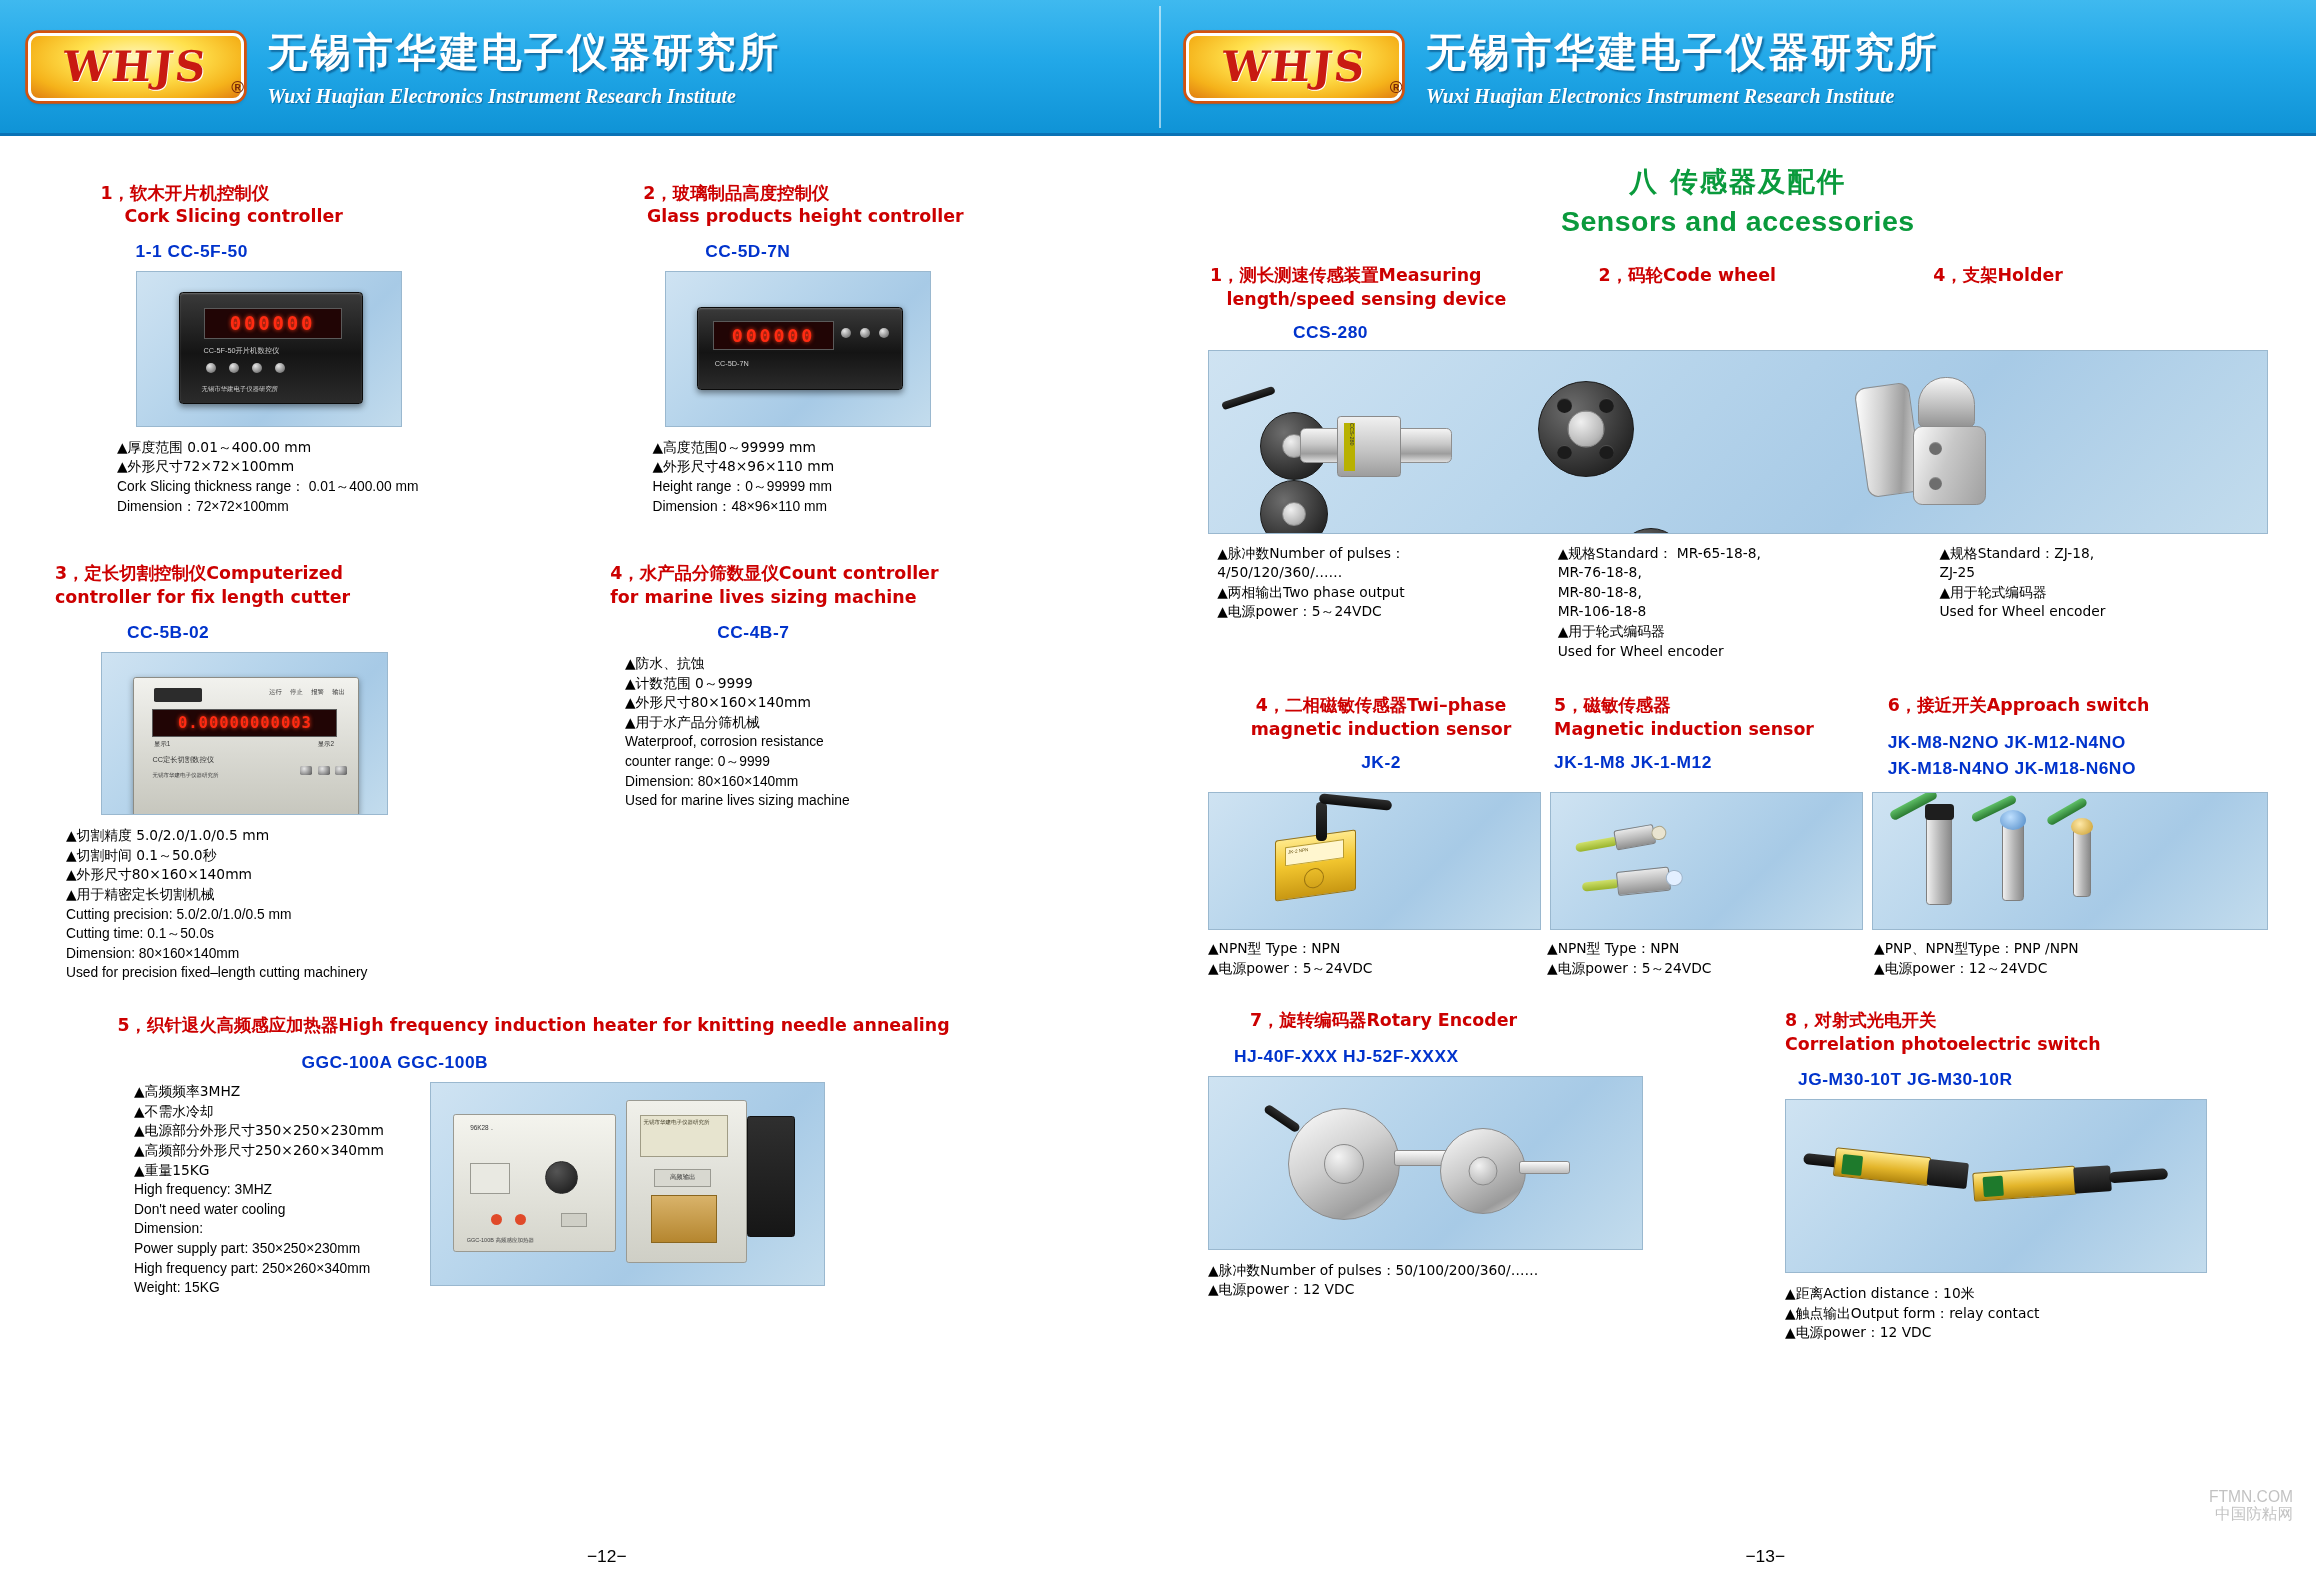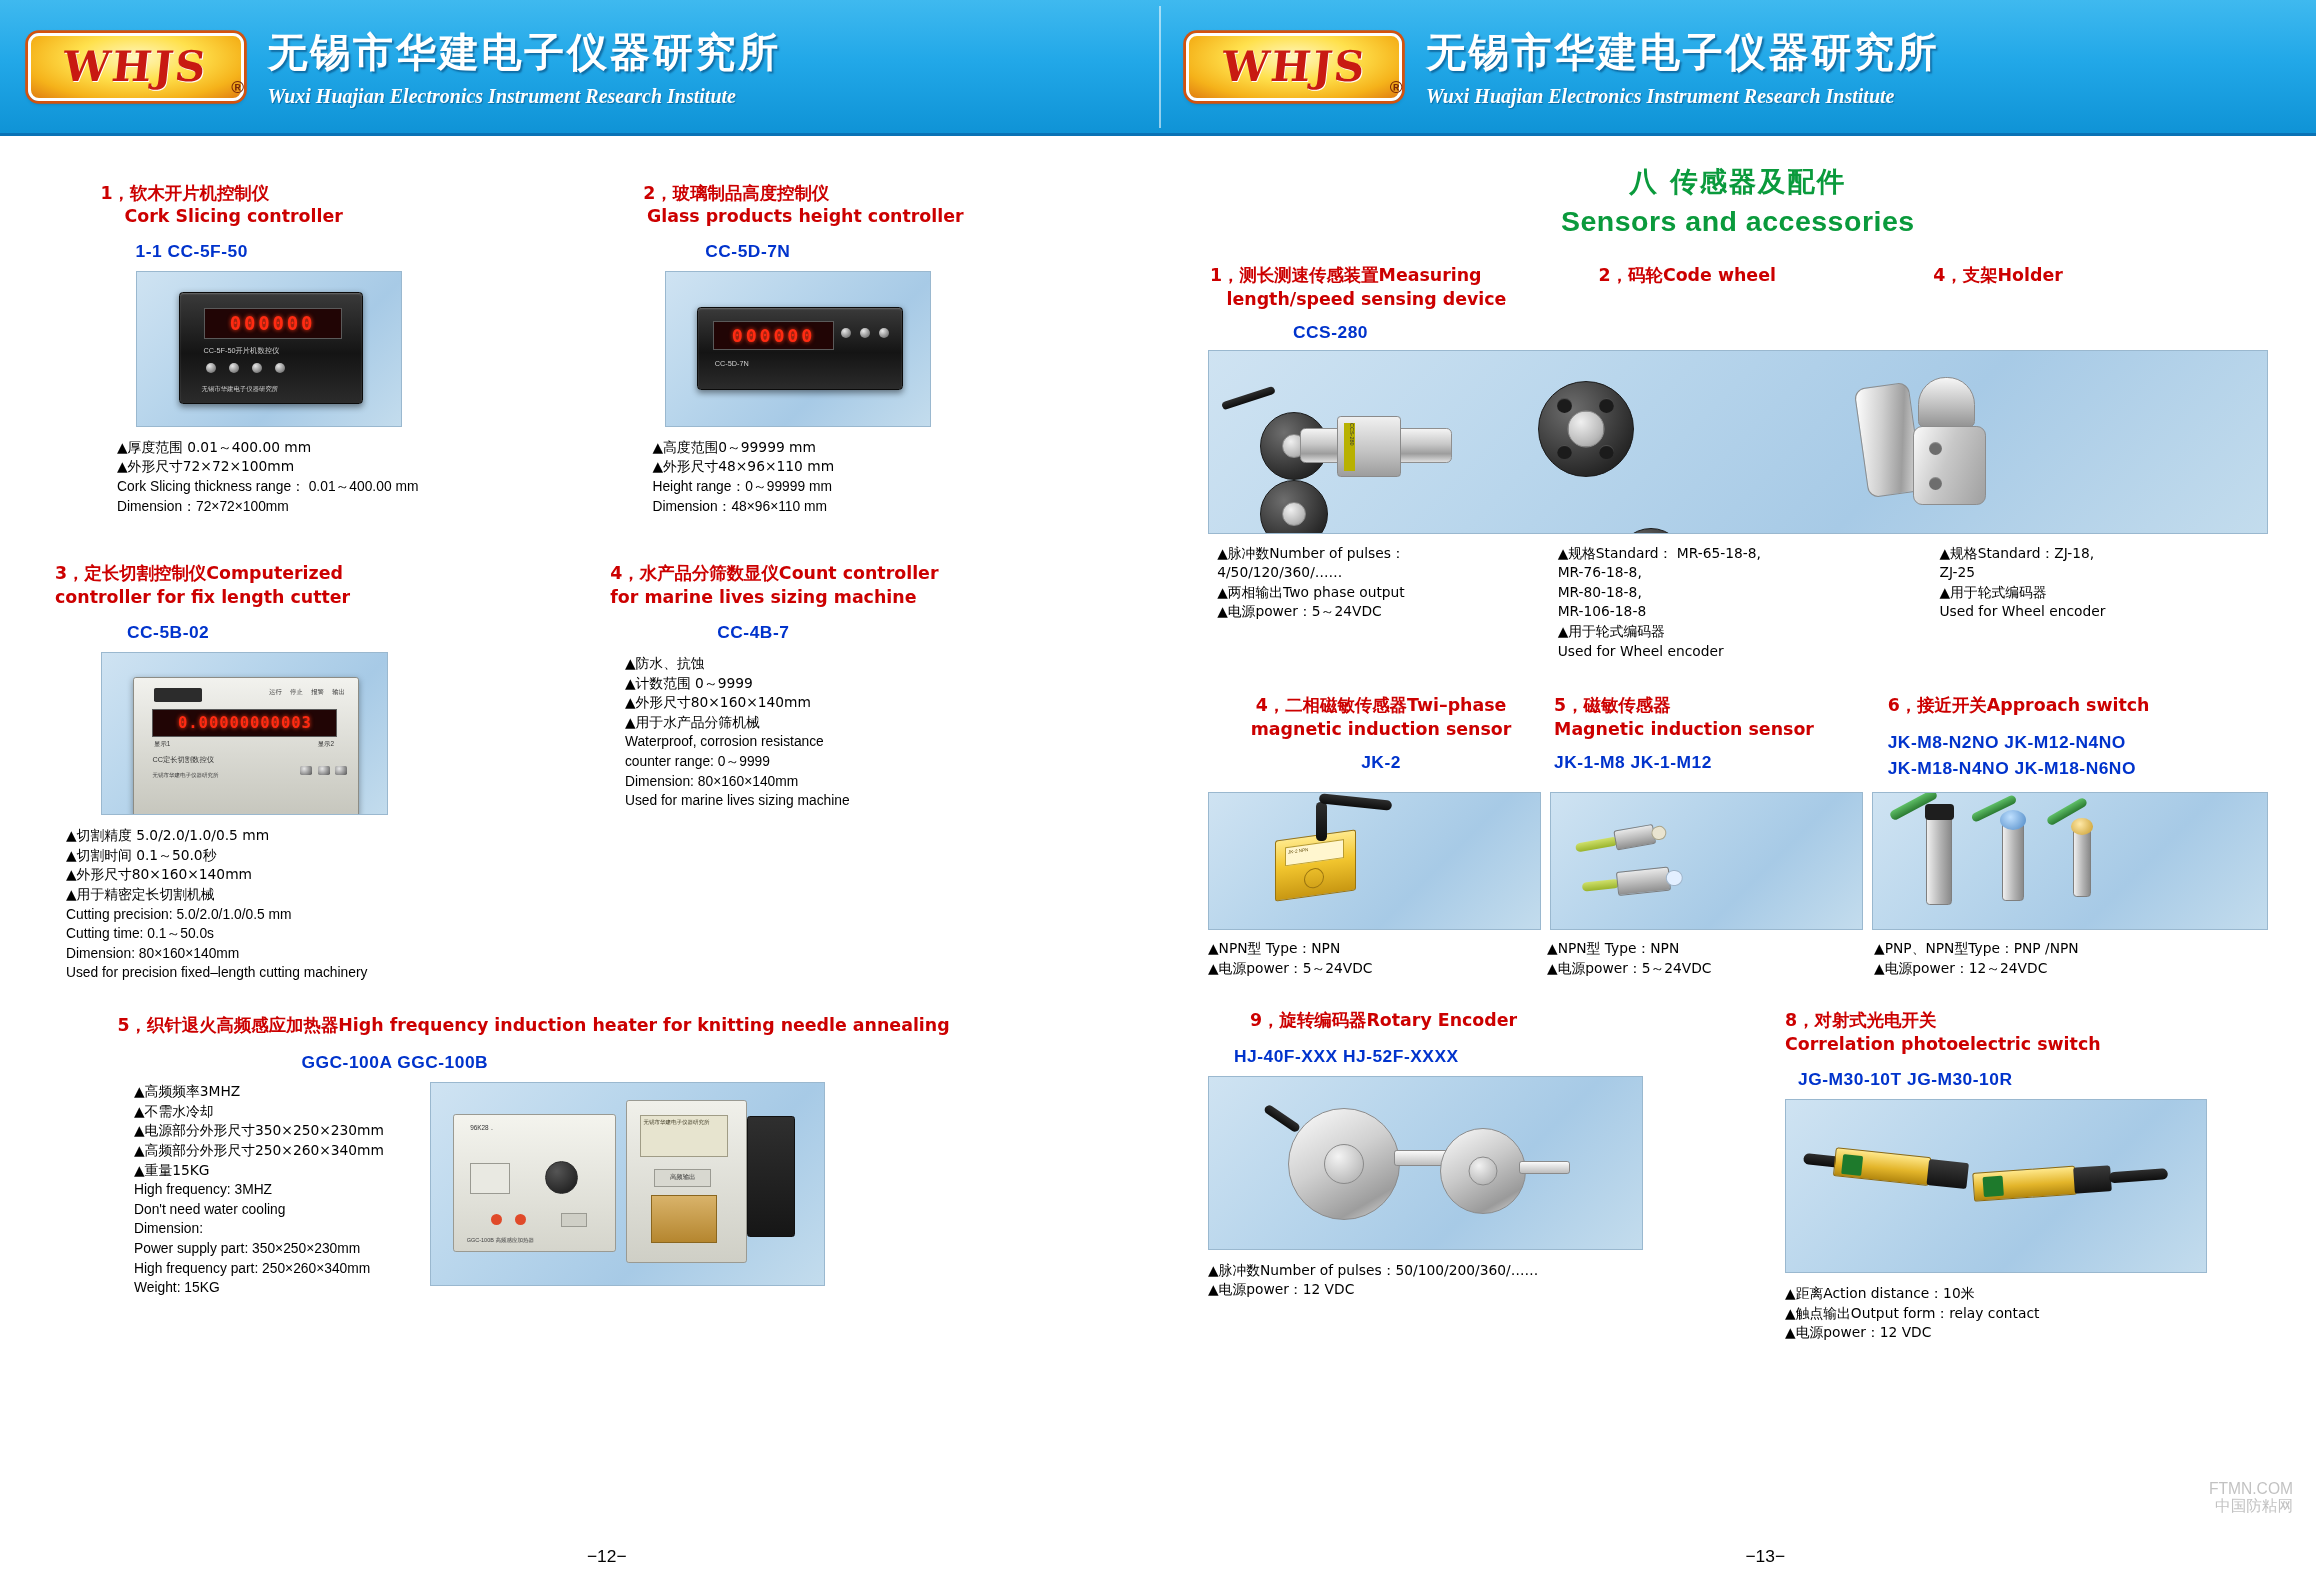--- a/index.html
+++ b/index.html
@@ -163,21 +163,21 @@
     position: absolute;
     bottom: 20px;
     width: 100%;
     text-align: center;
     font-size: 17.4px;
     font-family: "Liberation Sans", sans-serif;
     color: #000;
   }
   .watermark {
     position: absolute;
-    right: 24px; bottom: 71px;
+    right: 24px; bottom: 63px;
     text-align: right;
     line-height: 1.15;
     color: #b8b8b8;
     font-size: 15.6px;
     font-family: "Liberation Sans", sans-serif;
     opacity: 0.85;
   }
   .watermark .cn { font-family: "DejaVu Sans", sans-serif; font-size: 15.6px; }
 
   
@@ -600,21 +600,21 @@
 ▲电源power：5～24VDC</div>
         </div>
         <div style="width:38%;padding-left:9.2px;">
           <div class="specs">▲PNP、NPN型Type：PNP /NPN
 ▲电源power：12～24VDC</div>
         </div>
       </div>
 
       <div class="row2" style="margin-top:31px;padding-left:22px;">
         <div style="width:52%;">
-          <div class="item-title" style="padding-left:42px;">9，旋转编码器Rotary Encoder</div>
+          <div class="item-title" style="padding-left:42px;">7，旋转编码器Rotary Encoder</div>
           <div class="model" style="padding-left:26px;margin-top:13px;">HJ-40F-XXX  HJ-52F-XXXX</div>
 
           <div class="photo" style="width:435px;height:174px;margin-top:9.2px;">
             <div class="abs" style="left:79px;top:31px;width:112px;height:112px;border-radius:50%;background:linear-gradient(150deg,#fdfdfd,#d0d0d0 45%,#9d9d9d 80%,#eaeaea);border:1.8px solid #8c8c8c;">
               <div class="abs" style="left:50%;top:50%;transform:translate(-50%,-50%);width:40px;height:40px;border-radius:50%;background:radial-gradient(circle at 35% 30%,#f4f4f4,#a9a9a9);border:0.9px solid #8a8a8a;"></div>
             </div>
             <div class="abs" style="left:185px;top:73px;width:64px;height:16.5px;background:linear-gradient(to bottom,#fbfbfb,#bdbdbd);border:0.9px solid #8a8a8a;border-radius:2.8px;"></div>
             <div class="abs" style="left:231px;top:51px;width:86px;height:86px;border-radius:50%;background:linear-gradient(150deg,#fbfbfb,#c9c9c9 45%,#9a9a9a 80%,#e6e6e6);border:1.8px solid #8c8c8c;">
               <div class="abs" style="left:50%;top:50%;transform:translate(-50%,-50%);width:29px;height:29px;border-radius:50%;background:radial-gradient(circle at 35% 30%,#f2f2f2,#a5a5a5);border:0.9px solid #8a8a8a;"></div>
             </div>

